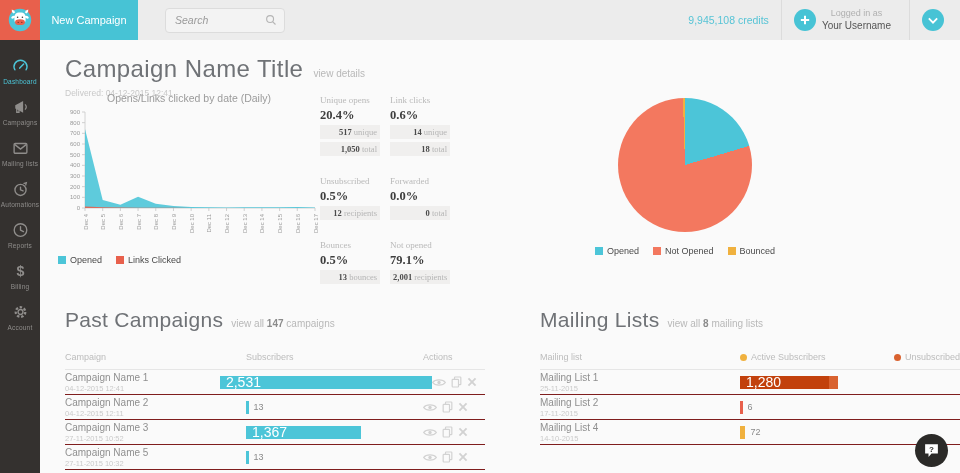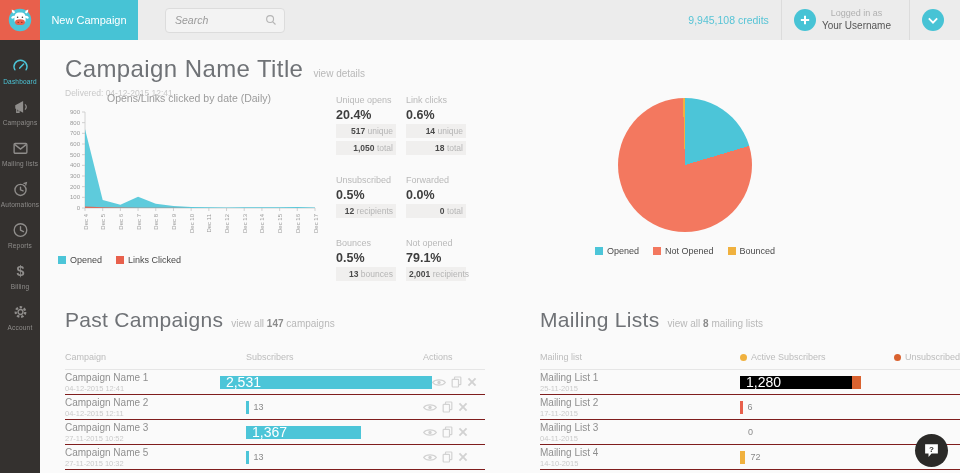--- a/index.html
+++ b/index.html
@@ -37,21 +37,21 @@
   .page-title { font-size:24px; color:#6f7276; font-weight:400; display:inline; letter-spacing:.4px; margin:0; }
   .view-details { font-size:10px; color:#b8b8b8; margin-left:10px; cursor:pointer; }
   .delivered { font-size:8.5px; color:#c8c8c8; margin-top:5px; }
 
   .chart-block { position:absolute; left:18px; top:52px; width:262px; }
   .chart-title { font-size:10.5px; color:#9b9b9b; text-align:center; margin-bottom:1px; }
   .chart-legend { display:flex; justify-content:flex-start; gap:14px; font-size:9px; color:#4a4a4a; margin-top:0px; }
   .legend-item { display:flex; align-items:center; gap:4px; }
   .legend-swatch { width:8px; height:8px; display:inline-block; }
 
-  .stats-col { position:absolute; left:296px; top:55px; width:136px; }
+  .stats-col { position:absolute; left:280px; top:55px; width:136px;font-family:Liberation Serif, serif; }
   .stat-group { display:flex; gap:10px; margin-bottom:17px; }
   .stat-col { width:60px; }
   .stat-heading { font-size:9px; color:#b9b9b9; white-space:nowrap; }
   .stat-pct { font-size:12.5px; font-weight:bold; color:#3e3e3e; margin:3px 0 2px; }
   .stat-line { font-size:8.5px; color:#b5b5b5; background:#f0efee; padding:2px 3px; margin-bottom:3px; white-space:nowrap;text-align:right; }
   .stat-line b { color:#4a4a4a; }
 
   .pie-block { position:absolute; left:500px; top:58px; width:290px; display:flex; flex-direction:column; align-items:center; }
   .pie { width:134px; height:134px; border-radius:50%; }
   .pie-legend { margin-top:14px; }
@@ -490,50 +490,40 @@
       <span class="th-bar"><span class="dot" id="dot-active" style="background: rgb(240, 177, 62);"></span><span>Active Subscribers</span></span>
       <span class="th-actions th-unsub" style="width:105px;white-space:nowrap"><span class="dot" id="dot-unsub" style="background: rgb(217, 98, 47);"></span><span>Unsubscribed</span></span>
     </div>
     <div id="mailing-rows">
   <div class="trow">
     <div class="name-cell">
       <div class="row-name">Mailing List 1</div>
       <div class="row-date">25-11-2015</div>
     </div>
     <div class="bar-cell">
-      <div class="hbar" style="width: 112px; background: #000000;">
+      <div class="hbar" style="width: 89px; background: #c2410c;">
               <span class="bar-label">1,280</span>
             </div>
       <div class="unsub-seg" style="width: 9px; background: rgb(217, 98, 47);"></div>
 
     </div>
   </div>
 
   <div class="trow">
     <div class="name-cell">
       <div class="row-name">Mailing List 2</div>
       <div class="row-date">17-11-2015</div>
     </div>
     <div class="bar-cell">
       <div class="hbar" style="width: 2.5px; background: rgb(232, 96, 76);"></div>
 
       <span class="bar-out-label">6</span>
     </div>
   </div>
 
-  <div class="trow">
-    <div class="name-cell">
-      <div class="row-name">Mailing List 3</div>
-      <div class="row-date">04-11-2015</div>
-    </div>
-    <div class="bar-cell">
-
-      <span class="bar-out-label" style="margin-left: 8px;">0</span>
-    </div>
-  </div>
 
   <div class="trow">
     <div class="name-cell">
       <div class="row-name">Mailing List 4</div>
       <div class="row-date">14-10-2015</div>
     </div>
     <div class="bar-cell">
       <div class="hbar" style="width: 5.45625px; background: rgb(240, 177, 62);"></div>
 
       <span class="bar-out-label">72</span>

